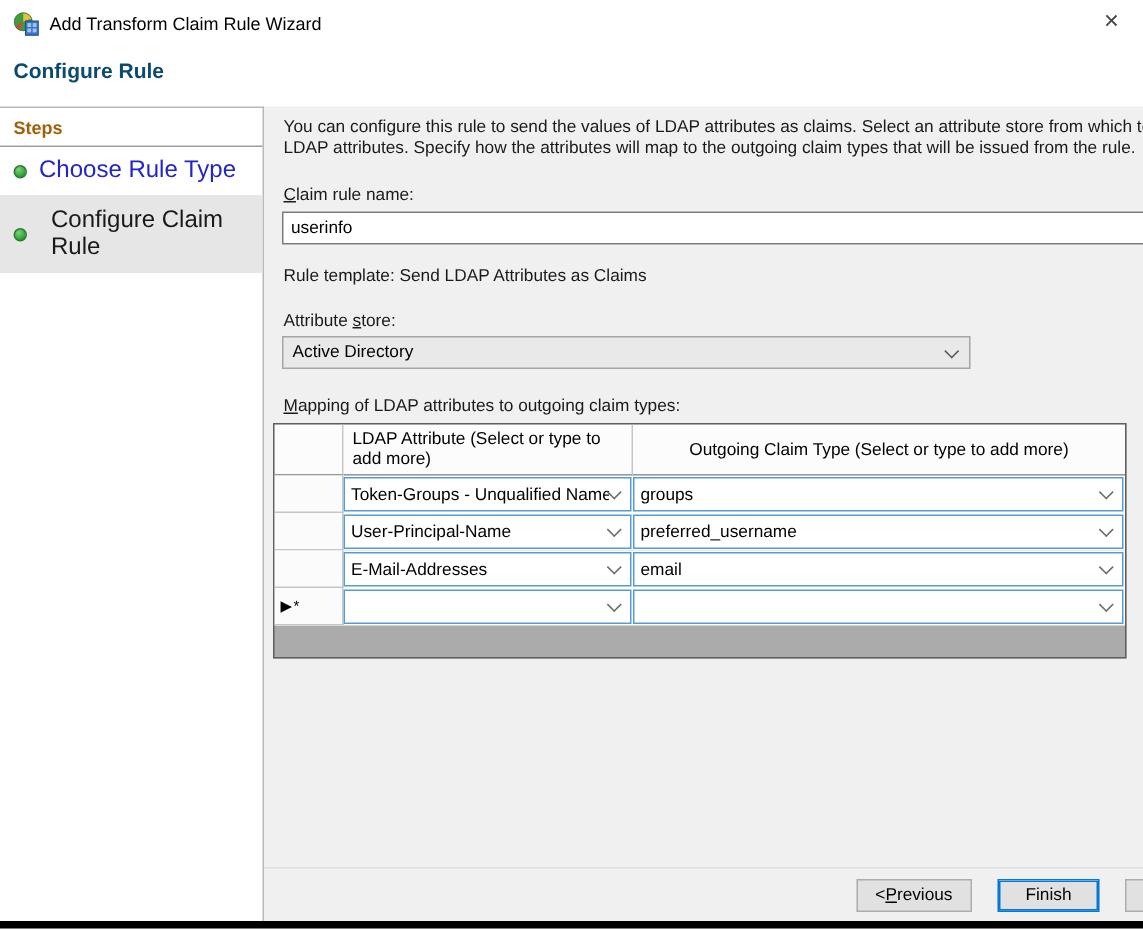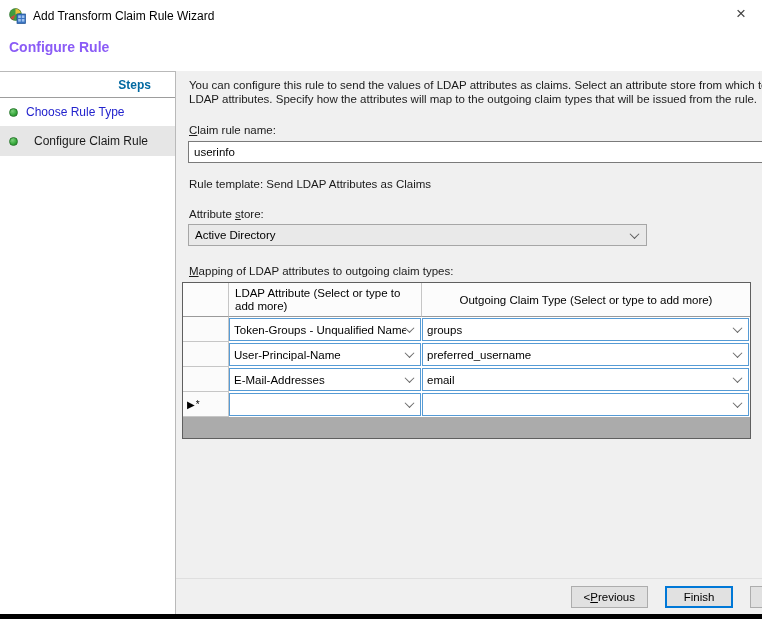--- a/index.html
+++ b/index.html
@@ -17,32 +17,32 @@
   .titlebar { height:32px; display:flex; align-items:center; padding-left:9px; background:#fff; position:relative; }
   .title-icon { width:17px; height:16px; margin-right:7px; position:relative; flex:0 0 auto; }
   .titlebar-text { font-size:12px; color:#000;text-align:center; }
   .close-btn {
     position:absolute; right:6px; top:2px; width:30px; height:24px;
     display:flex; align-items:center; justify-content:center;
     font-size:17px; font-weight:300; color:#444; cursor:default;
   }
 
   
-  .page-heading { font-size:14px; font-weight:bold; color:#8b5cf6; padding:7px 0 0 9px; }
+  .page-heading { font-size:14px; font-weight:bold; color:#0c4a6e; padding:7px 0 0 9px; }
 
   
   .main { position:absolute; top:71px; left:0; width:762px; height:543px; display:flex; }
 
   .sidebar {
     width:176px; background:#ffffff;
     border-top:1px solid #b9b9b9; border-right:1px solid #b9b9b9;
     flex:0 0 auto;
   }
-  .steps-heading { font-size:12px; font-weight:bold; padding:6px 24px 5px; border-bottom:1px solid #9d9d9d; color:#0369a1;text-align:right; }
-  .step-item { display:flex; align-items:center; gap:8px; padding:7px 9px; font-size:12px; cursor:default;text-align:center; }
+  .steps-heading { font-size:12px; font-weight:bold; padding:6px 9px 5px; border-bottom:1px solid #9d9d9d; color:#a16207; }
+  .step-item { display:flex; align-items:center; gap:8px; padding:7px 9px; font-size:16px; cursor:default; }
   .step-item .dot {
     width:9px; height:9px; border-radius:50%;
     background:radial-gradient(circle at 35% 30%, #7ed07e, #35a83a 60%, #1f7a24);
     border:1px solid #2a7a2e; flex:0 0 auto;
   }
   .step-item.link { color:#2323cd; }
   .step-item.active { background:#e6e6e6; color:#1a1a1a; padding-top:8px; padding-bottom:8px;gap:16px; }
 
   .content { flex:1; background:#f0f0f0; position:relative; }
 

